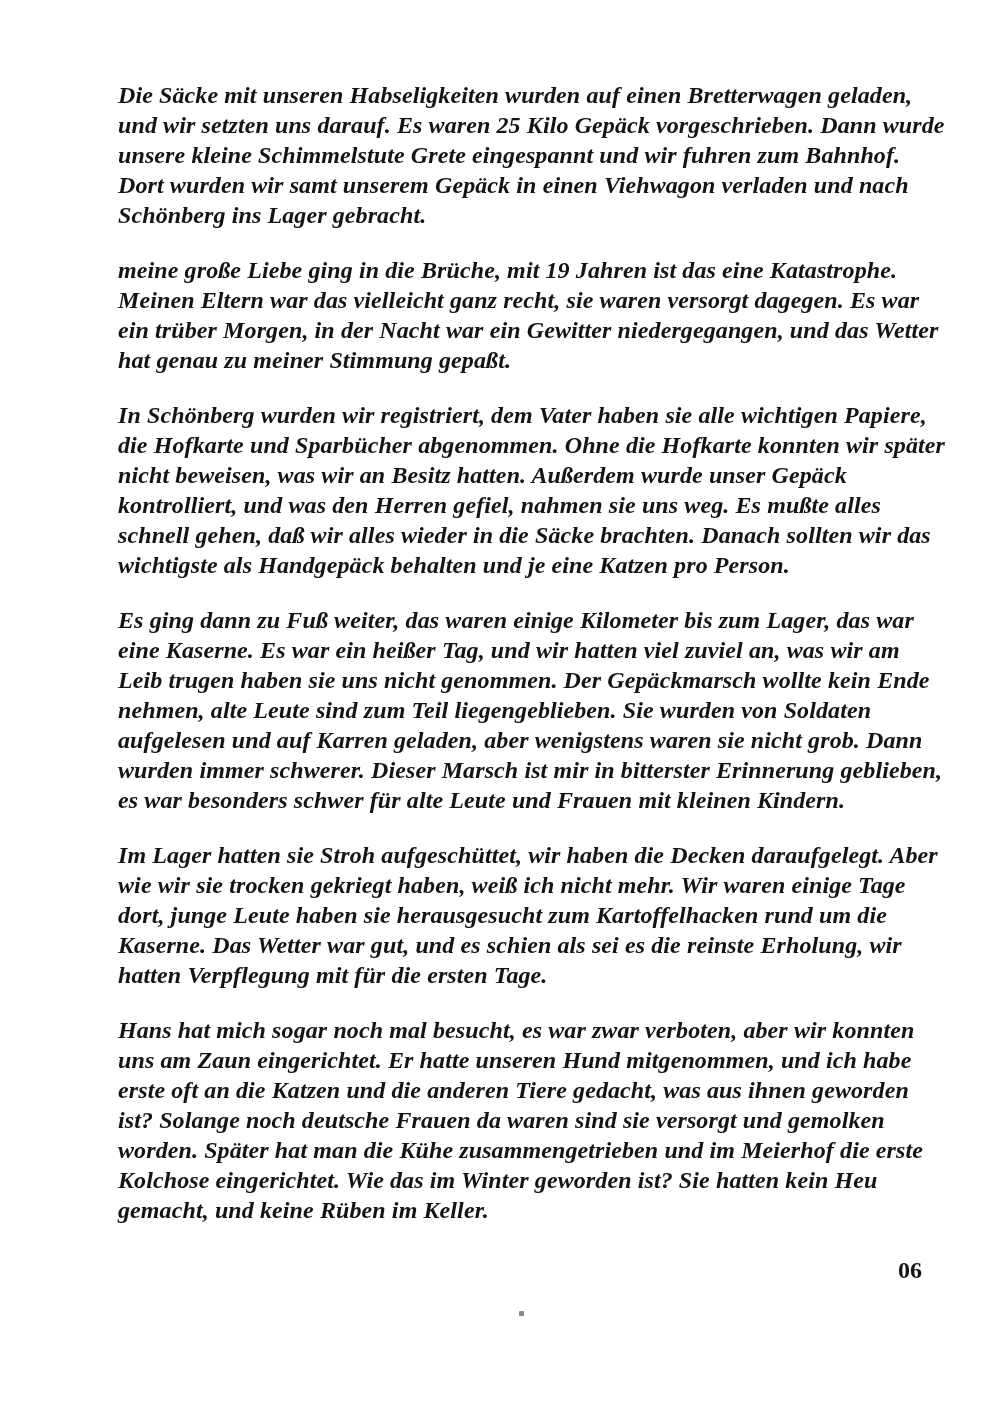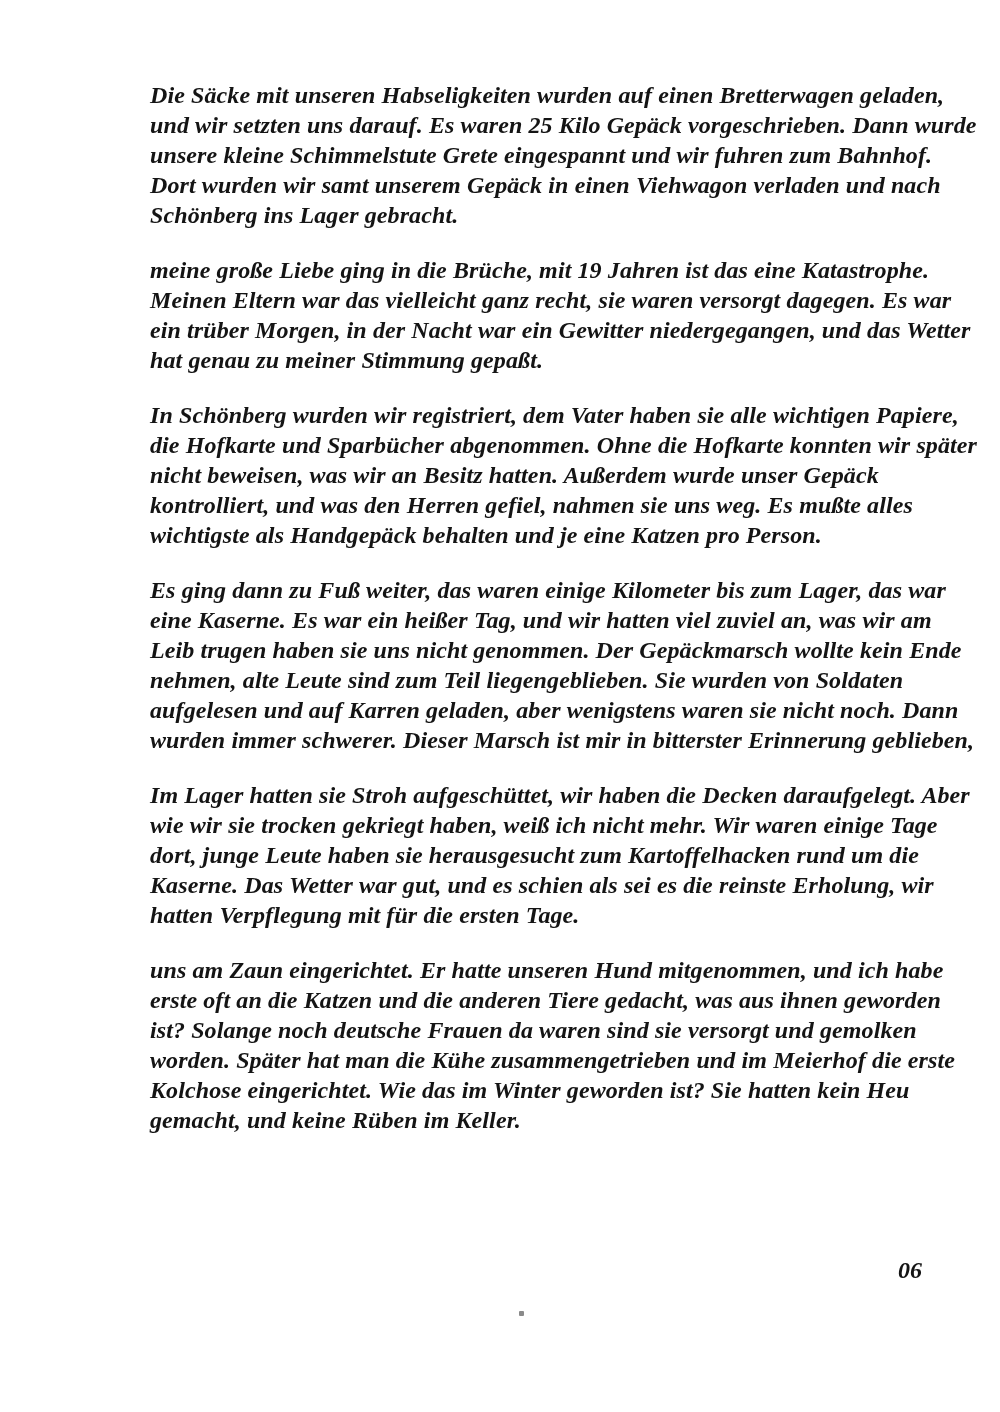--- a/index.html
+++ b/index.html
@@ -26,30 +26,28 @@
     margin: 0 0 25px 0;
   }
   .line {
     font-size: 24px;
     line-height: 30px;
     font-weight: bold;
     font-style: italic;
     white-space: nowrap;
     letter-spacing: 0.1px;
     color: #141414;
-    margin-left: 32px;
   }
   .page-number {
     position: absolute;
     top: 1255px;
     right: 78px;
     font-size: 24px;
     line-height: 30px;
     font-weight: bold;
-    font-style: italic;
     color: #141414;
   }
   .speck {
     position: absolute;
     left: 519px;
     top: 1311px;
     width: 5px;
     height: 5px;
     background: #8a8a8a;
     border-radius: 1px;
@@ -71,38 +69,41 @@
         <div class="line">meine große Liebe ging in die Brüche, mit 19 Jahren ist das eine Katastrophe.</div>
         <div class="line">Meinen Eltern war das vielleicht ganz recht, sie waren versorgt dagegen. Es war</div>
         <div class="line">ein trüber Morgen, in der Nacht war ein Gewitter niedergegangen, und das Wetter</div>
         <div class="line">hat genau zu meiner Stimmung gepaßt.</div>
       </div>
       <div class="paragraph">
         <div class="line">In Schönberg wurden wir registriert, dem Vater haben sie alle wichtigen Papiere,</div>
         <div class="line">die Hofkarte und Sparbücher abgenommen. Ohne die Hofkarte konnten wir später</div>
         <div class="line">nicht beweisen, was wir an Besitz hatten. Außerdem wurde unser Gepäck</div>
         <div class="line">kontrolliert, und was den Herren gefiel, nahmen sie uns weg. Es mußte alles</div>
+        <div class="line">schnell gehen, daß wir alles wieder in die Säcke brachten. Danach sollten wir das</div>
         <div class="line">wichtigste als Handgepäck behalten und je eine Katzen pro Person.</div>
       </div>
       <div class="paragraph">
         <div class="line">Es ging dann zu Fuß weiter, das waren einige Kilometer bis zum Lager, das war</div>
         <div class="line">eine Kaserne. Es war ein heißer Tag, und wir hatten viel zuviel an, was wir am</div>
         <div class="line">Leib trugen haben sie uns nicht genommen. Der Gepäckmarsch wollte kein Ende</div>
         <div class="line">nehmen, alte Leute sind zum Teil liegengeblieben. Sie wurden von Soldaten</div>
-        <div class="line">aufgelesen und auf Karren geladen, aber wenigstens waren sie nicht noch. Dann</div>
+        <div class="line">aufgelesen und auf Karren geladen, aber wenigstens waren sie nicht grob. Dann</div>
         <div class="line">wurden immer schwerer. Dieser Marsch ist mir in bitterster Erinnerung geblieben,</div>
+        <div class="line">es war besonders schwer für alte Leute und Frauen mit kleinen Kindern.</div>
       </div>
       <div class="paragraph">
         <div class="line">Im Lager hatten sie Stroh aufgeschüttet, wir haben die Decken daraufgelegt. Aber</div>
         <div class="line">wie wir sie trocken gekriegt haben, weiß ich nicht mehr. Wir waren einige Tage</div>
         <div class="line">dort, junge Leute haben sie herausgesucht zum Kartoffelhacken rund um die</div>
         <div class="line">Kaserne. Das Wetter war gut, und es schien als sei es die reinste Erholung, wir</div>
         <div class="line">hatten Verpflegung mit für die ersten Tage.</div>
       </div>
       <div class="paragraph">
+        <div class="line">Hans hat mich sogar noch mal besucht, es war zwar verboten, aber wir konnten</div>
         <div class="line">uns am Zaun eingerichtet. Er hatte unseren Hund mitgenommen, und ich habe</div>
         <div class="line">erste oft an die Katzen und die anderen Tiere gedacht, was aus ihnen geworden</div>
         <div class="line">ist? Solange noch deutsche Frauen da waren sind sie versorgt und gemolken</div>
         <div class="line">worden. Später hat man die Kühe zusammengetrieben und im Meierhof die erste</div>
         <div class="line">Kolchose eingerichtet. Wie das im Winter geworden ist? Sie hatten kein Heu</div>
         <div class="line">gemacht, und keine Rüben im Keller.</div>
       </div>
     </div>
   <div class="page-number">06</div>
   <div class="speck"></div>

